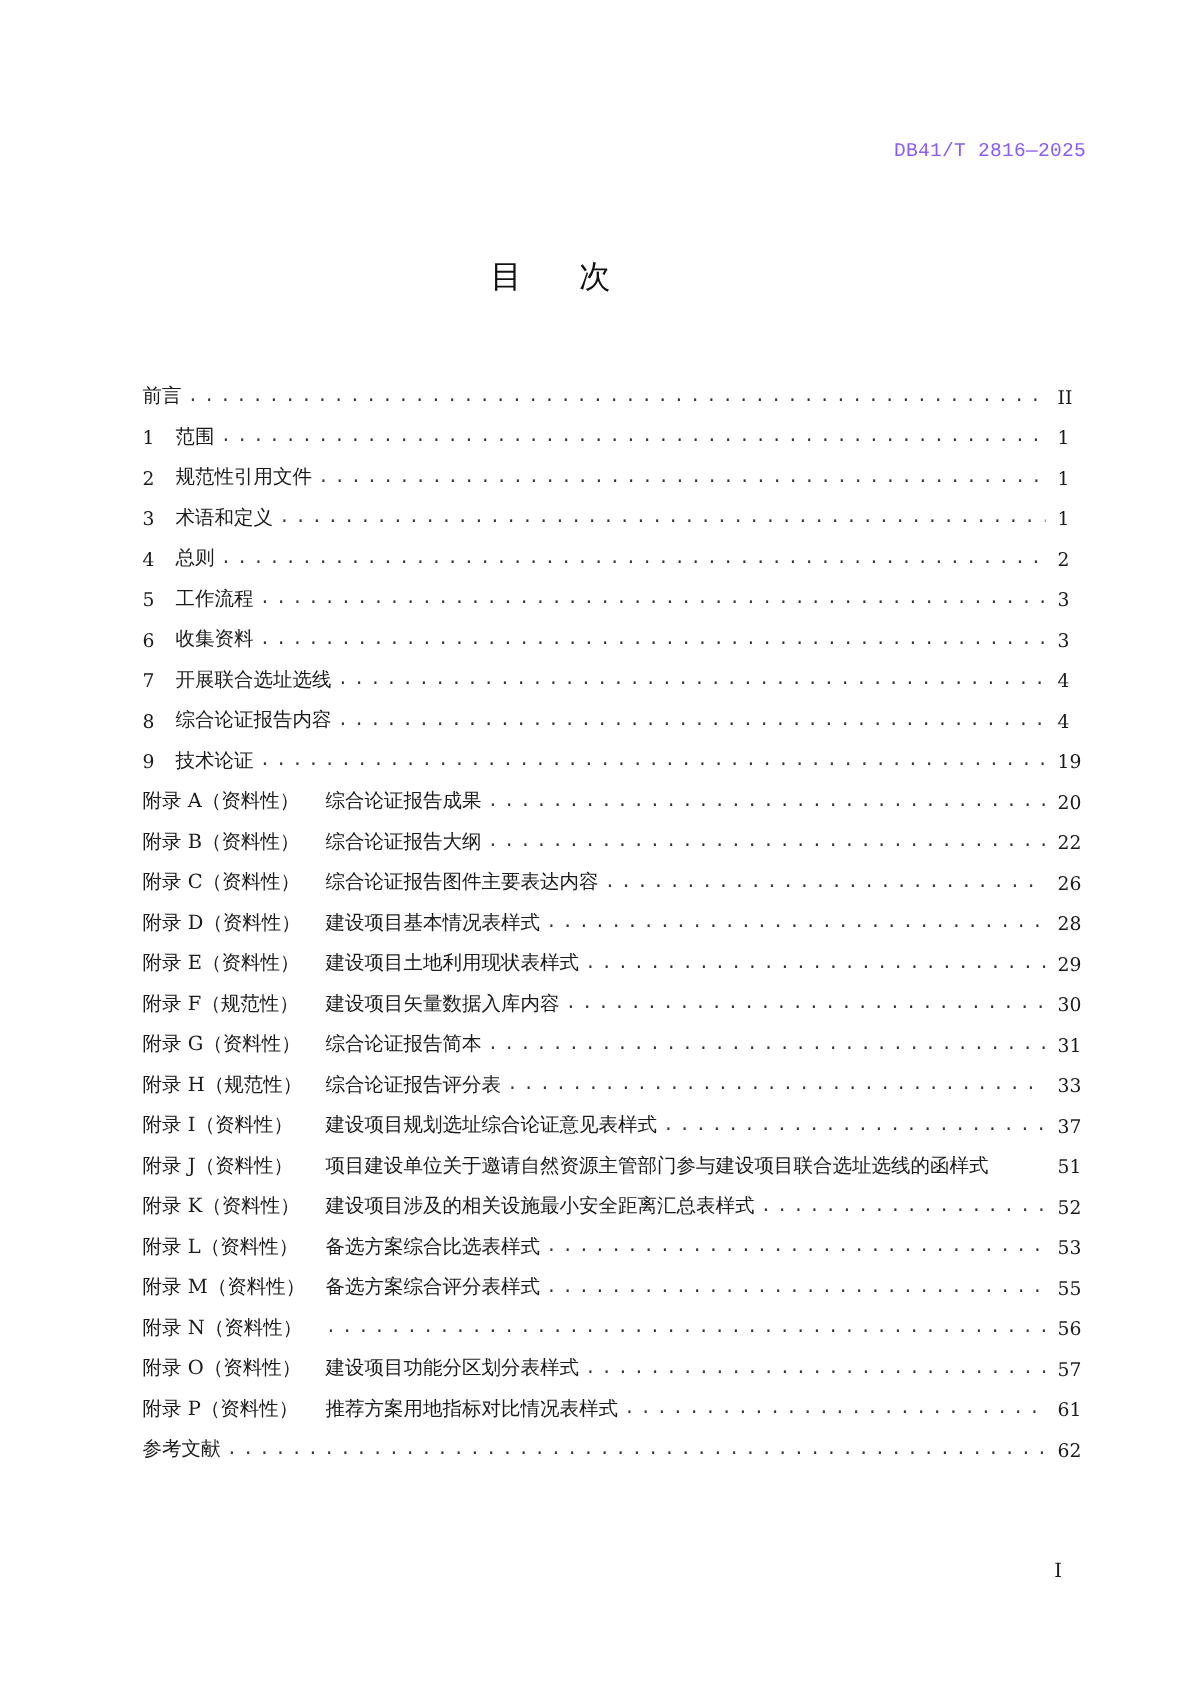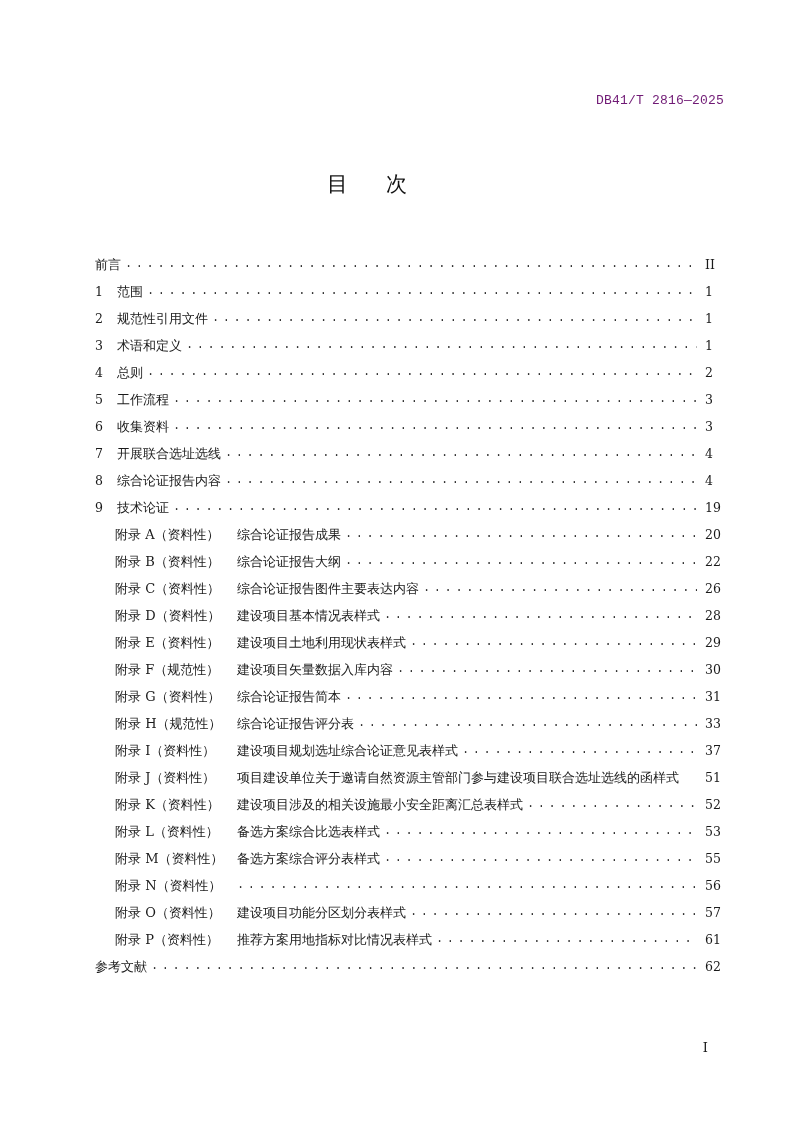--- a/index.html
+++ b/index.html
@@ -15,21 +15,21 @@
       font-family: "DejaVu Serif", "Liberation Serif", serif;
       color: #1a1a1a;
     }
     .doc-code {
       position: absolute;
       top: 93px;
       right: 76px;
       font-family: "Liberation Mono", "DejaVu Sans Mono", monospace;
       font-size: 13px;
       letter-spacing: 0.2px;
-      color: #701a75;
+      color: #8b5cf6;
     }
     .title {
       position: absolute;
       top: 170px;
       left: 0;
       width: 734px;
       text-align: center;
       font-family: "DejaVu Sans", "Liberation Sans", sans-serif;
       font-size: 21px;
       color: #111;
@@ -55,21 +55,20 @@
     .toc-row .num {
       width: 22px;
       flex: 0 0 22px;
       font-family: "DejaVu Serif", "Liberation Serif", serif;
       font-size: 12.5px;
     }
     .toc-row .appx {
       flex: 0 0 122px;
       width: 122px;
       font-size: 13px;
-      margin-left: 20px;
     }
     .toc-row .label {
       flex: 0 0 auto;
       font-size: 13px;
       padding-right: 4px;
     }
     .toc-row .dots {
       flex: 1 1 auto;
       overflow: hidden;
       white-space: nowrap;

